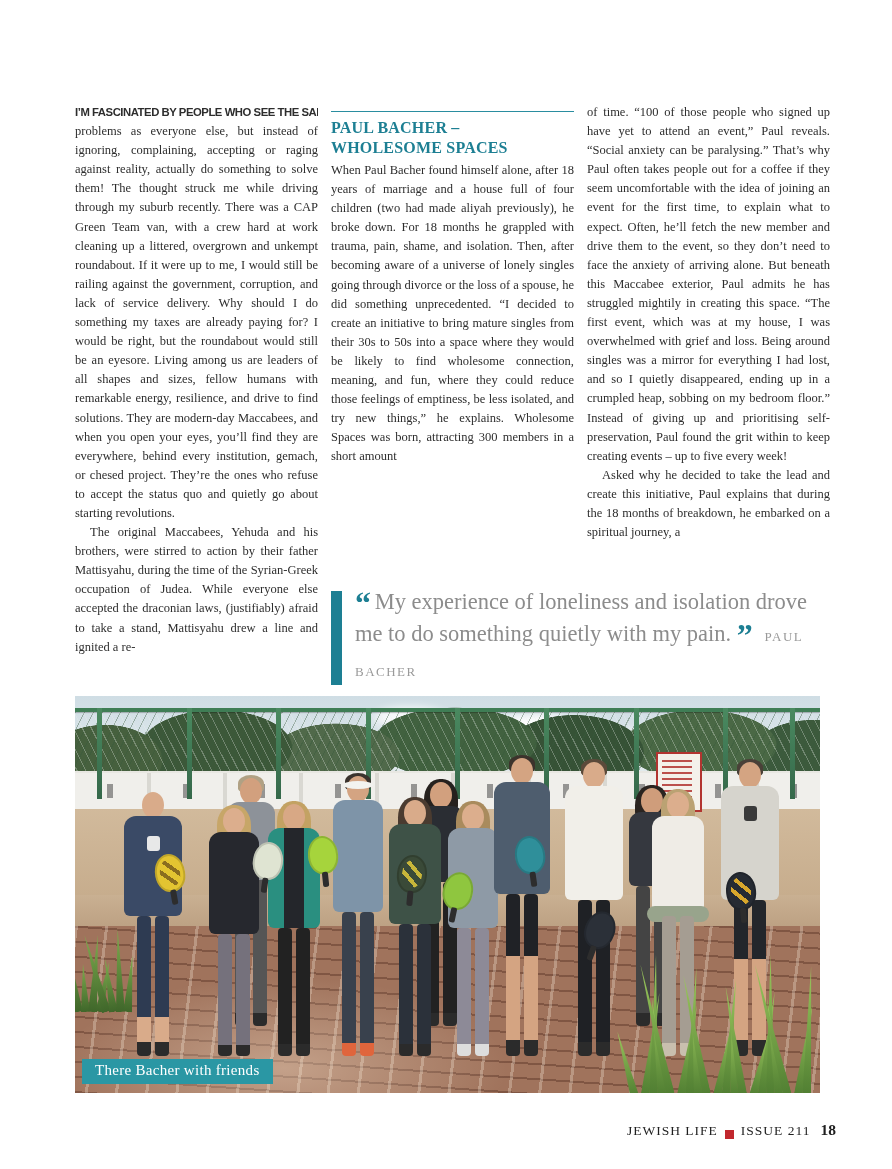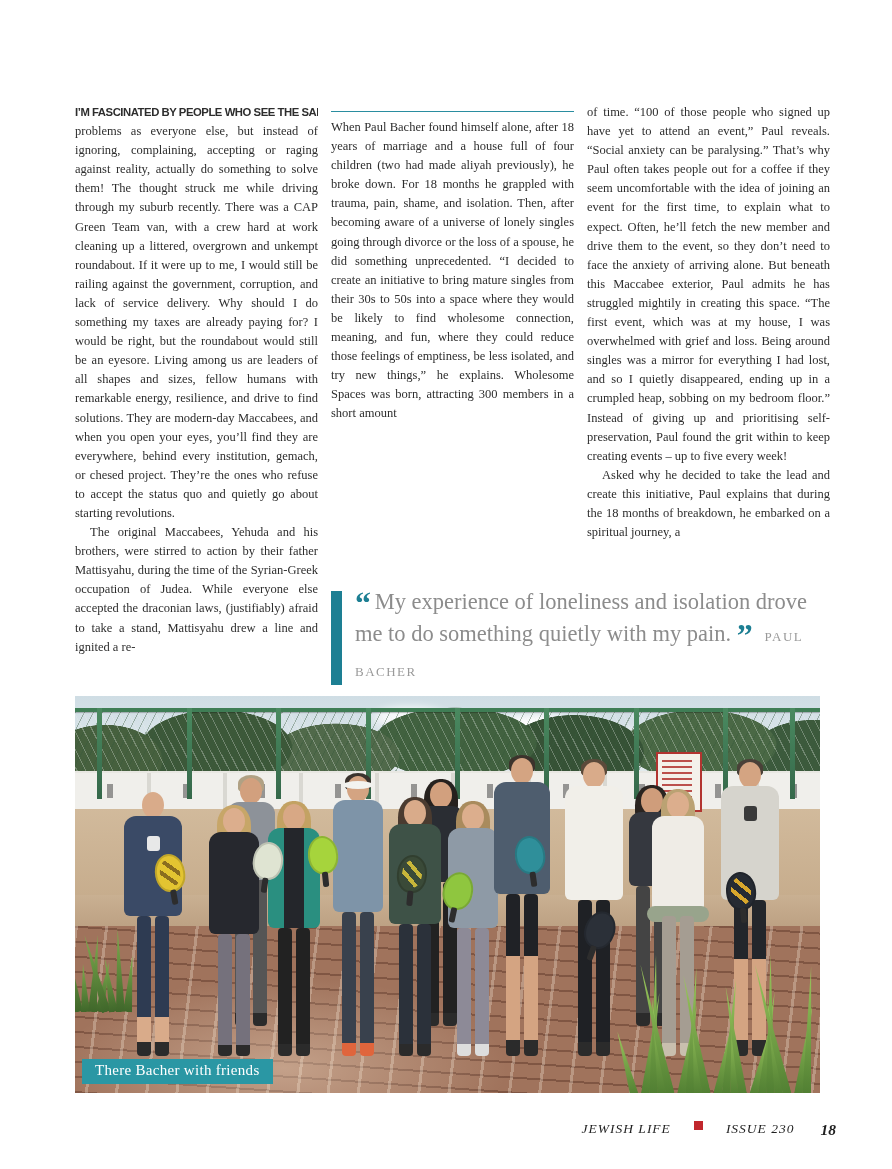--- a/index.html
+++ b/index.html
@@ -86,35 +86,39 @@
   .grass{right:-6px;bottom:0;width:195px;height:155px;z-index:40;}
   .plant{left:-8px;top:190px;width:70px;height:120px;z-index:40;}
   .blade{bottom:-6px;width:9px;transform-origin:bottom center;
          background:linear-gradient(180deg,#9cc95e,#4e7c31);
          clip-path:polygon(50% 0,100% 100%,0 100%);}
   .plant .blade{background:linear-gradient(180deg,#7fae4f,#3f662a);}
   .caption{left:7px;bottom:9px;z-index:60;background:#2a97a4;color:#ffffff;
            padding:3px 13px 5px;font-size:15px;letter-spacing:0.3px;}
 
   
-  .footer{position:absolute;top:1121px;right:56px;display:flex;align-items:flex-start;
-          gap:23px;font-size:13.5px;letter-spacing:1px;color:#1f1f1f;font-style:italic;}
+  .footer{position:absolute;top:1121px;right:56px;display:flex;align-items:flex-end;
+          gap:7px;font-size:13.5px;letter-spacing:1px;color:#1f1f1f;}
   .footer .sq{width:9px;height:9px;background:#c1272d;}
   .footer .pg{font-weight:700;font-size:15.5px;letter-spacing:0;margin-left:3px;}
 </style>
 </head>
 <body>
 
 <div class="col col1">
   <p class="body-p"><span class="lead-in">I’M FASCINATED BY PEOPLE WHO SEE THE SAME</span> <span>problems as everyone else, but instead of ignoring, complaining, accepting or raging against reality, actually do something to solve them! The thought struck me while driving through my suburb recently. There was a CAP Green Team van, with a crew hard at work cleaning up a littered, overgrown and unkempt roundabout. If it were up to me, I would still be railing against the government, corruption, and lack of service delivery. Why should I do something my taxes are already paying for? I would be right, but the roundabout would still be an eyesore. Living among us are leaders of all shapes and sizes, fellow humans with remarkable energy, resilience, and drive to find solutions. They are modern-day Maccabees, and when you open your eyes, you’ll find they are everywhere, behind every institution, gemach, or chesed project. They’re the ones who refuse to accept the status quo and quietly go about starting revolutions.</span></p>
   <p class="body-p indent">The original Maccabees, Yehuda and his brothers, were stirred to action by their father Mattisyahu, during the time of the Syrian-Greek occupation of Judea. While everyone else accepted the draconian laws, (justifiably) afraid to take a stand, Mattisyahu drew a line and ignited a re-</p>
 </div>
 
 <div class="col col2">
   <hr class="section-rule">
+  <h2 class="section-heading">
+      <span style="display:block">PAUL BACHER –</span>
+      <span style="display:block">WHOLESOME SPACES</span>
+    </h2>
   <p class="body-p">When Paul Bacher found himself alone, after 18 years of marriage and a house full of four children (two had made aliyah previously), he broke down. For 18 months he grappled with trauma, pain, shame, and isolation. Then, after becoming aware of a universe of lonely singles going through divorce or the loss of a spouse, he did something unprecedented. “I decided to create an initiative to bring mature singles from their 30s to 50s into a space where they would be likely to find wholesome connection, meaning, and fun, where they could reduce those feelings of emptiness, be less isolated, and try new things,” he explains. Wholesome Spaces was born, attracting 300 members in a short amount</p>
 </div>
 
 <div class="col col3">
   <p class="body-p">of time. “100 of those people who signed up have yet to attend an event,” Paul reveals. “Social anxiety can be paralysing.” That’s why Paul often takes people out for a coffee if they seem uncomfortable with the idea of joining an event for the first time, to explain what to expect. Often, he’ll fetch the new member and drive them to the event, so they don’t need to face the anxiety of arriving alone. But beneath this Maccabee exterior, Paul admits he has struggled mightily in creating this space. “The first event, which was at my house, I was overwhelmed with grief and loss. Being around singles was a mirror for everything I had lost, and so I quietly disappeared, ending up in a crumpled heap, sobbing on my bedroom floor.” Instead of giving up and prioritising self-preservation, Paul found the grit within to keep creating events – up to five every week!</p>
   <p class="body-p indent">Asked why he decided to take the lead and create this initiative, Paul explains that during the 18 months of breakdown, he embarked on a spiritual journey, a</p>
 </div>
 
 <div class="pullquote">
   <div class="pq-bar"></div>
@@ -303,15 +307,15 @@
     </div>
     <div class="paddle" style="left: 651px; top: 176px; transform: rotate(-6deg); background: rgb(38, 43, 51);">
       <div class="stripes" style="background: repeating-linear-gradient(45deg, rgb(216, 167, 44) 0px, rgb(216, 167, 44) 4px, transparent 4px, transparent 10px);"></div>
       <div class="handle"></div>
     </div>
   </div>
 
 <div class="footer">
   <span>JEWISH LIFE</span>
   <span class="sq"></span>
-  <span>ISSUE 230</span>
+  <span>ISSUE 211</span>
   <span class="pg">18</span>
 </div>
 
 </body></html>

